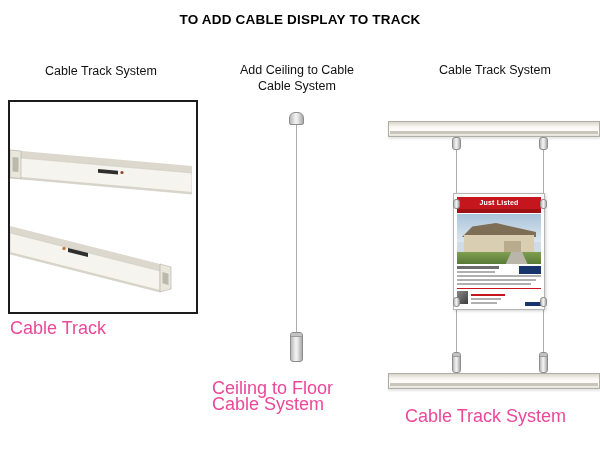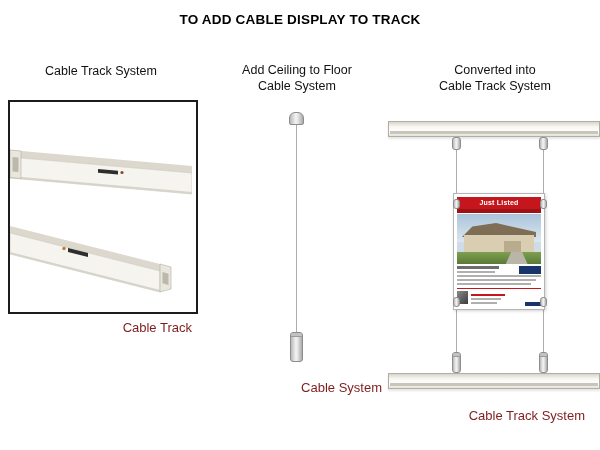--- a/index.html
+++ b/index.html
@@ -6,21 +6,21 @@
   #stage{
     position:relative;width:600px;height:450px;background:#ffffff;
     font-family:"Liberation Sans", sans-serif;color:#111;overflow:hidden;
   }
   .abs{position:absolute;}
   #title{
     left:0;top:12px;width:600px;font-size:13.5px;font-weight:bold;
     letter-spacing:.2px;text-align:center;color:#000;
   }
   .heading{font-size:12.5px;line-height:16px;text-align:center;color:#111;}
-  .caption{font-size:13px;line-height:16px;text-align:right;color:#7f1d1d;}
+  .caption{font-size:18px;line-height:16px;text-align:left;color:#ec4899;}
 
   
   #left-box{left:8px;top:100px;width:186px;height:210px;border:2px solid #1c1c1c;background:#fff;}
 
   
   .cyl{
     background:linear-gradient(90deg,#b9b9b9 0%,#f4f4f4 45%,#e6e6e6 60%,#a9a9a9 100%);
     border:1px solid #8d8d8d;border-radius:3px;box-sizing:border-box;
   }
   .cyl-cap{height:3px;background:#c2c2c2;border-bottom:1px solid #9a9a9a;border-radius:2px 2px 0 0;}
@@ -95,38 +95,38 @@
       <polygon points="58,146 78,151 78,155 58,150" fill="#2e2e2e"></polygon>
       <circle cx="54" cy="146.5" r="1.7" fill="#c07838"></circle>
     </svg>
   </div>
 
   <div class="abs caption" style="left:10px;top:320px;width:182px;">
     <div>Cable Track</div>
   </div>
 
   <div class="abs heading" style="left:212px;top:62px;width:170px;">
-    <div>Add Ceiling to Floor</div>
+    <div>Add Ceiling to Cable</div>
     <div>Cable System</div>
   </div>
 
   <div class="abs cyl" style="left:289px;top:112px;width:15px;height:13px;border-radius:6px 6px 2px 2px;"></div>
 
   <div class="abs cable" style="left:296px;top:125px;height:207px;"></div>
 
   <div class="abs cyl" style="left:290px;top:332px;width:13px;height:30px;">
     <div class="cyl-cap"></div>
   </div>
 
   <div class="abs caption" style="left:212px;top:380px;width:170px;">
+    <div>Ceiling to Floor</div>
     <div>Cable System</div>
   </div>
 
   <div class="abs heading" style="left:405px;top:62px;width:180px;">
-    <div>Converted into</div>
     <div>Cable Track System</div>
   </div>
 
   <div class="abs cable" style="left:456px;top:136px;height:238px;z-index:1;"></div>
   <div class="abs cable" style="left:543px;top:136px;height:238px;z-index:1;"></div>
 
   <div class="abs rail" style="left:388px;top:121px;width:212px;z-index:2;">
     <div class="rail-groove"></div>
   </div>
 

